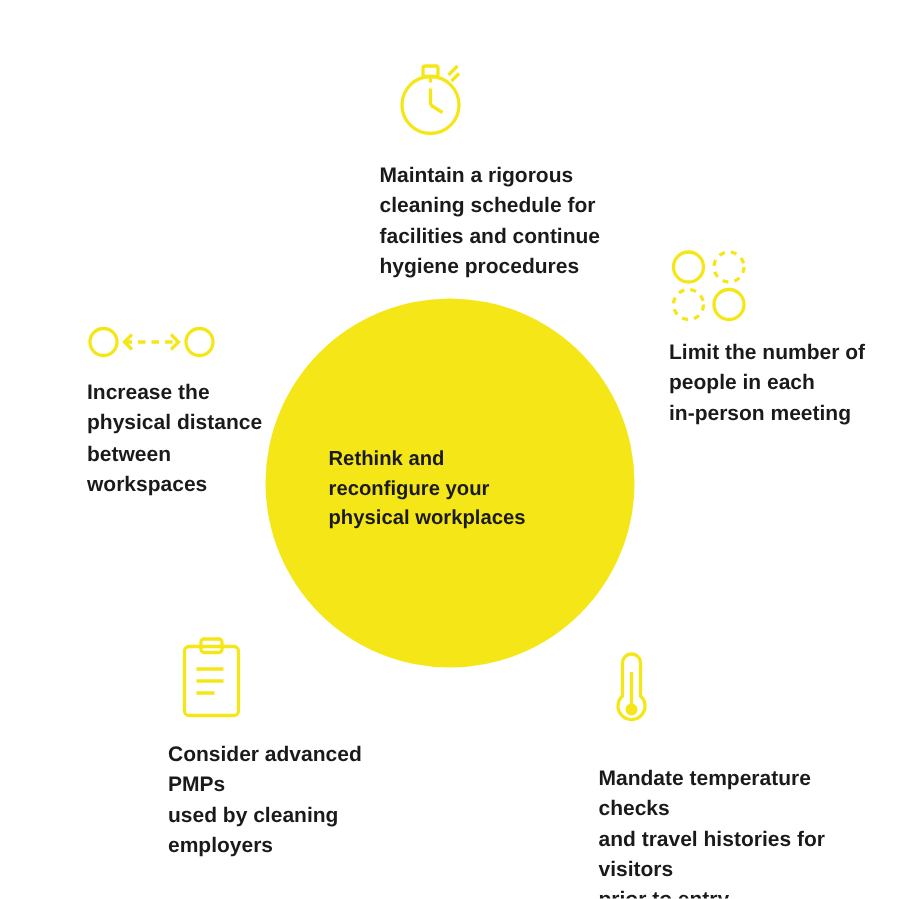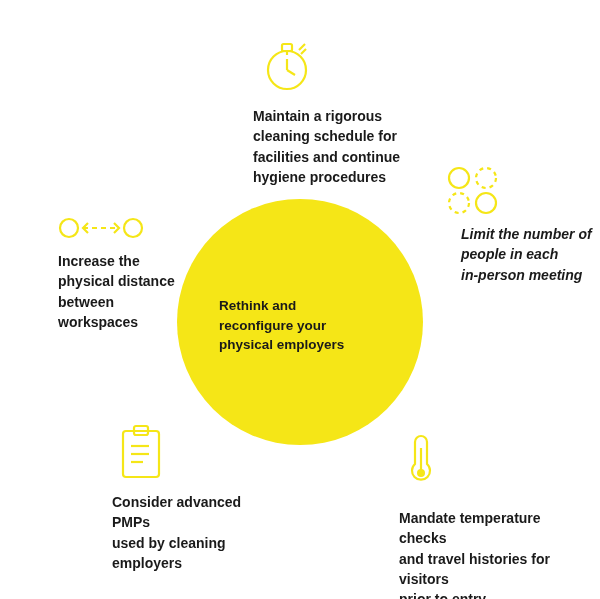--- a/index.html
+++ b/index.html
@@ -56,21 +56,21 @@
     position: absolute;
   }
 
   
   #node-clean   { left: 253px; top: 34px;  width: 170px; }
   #node-clean .icon-wrap { left: 6px; top: 0px; }
   #node-clean .caption   { position: absolute; left: 0px; top: 72px; width: 170px; }
 
   #node-limit   { left: 446px; top: 166px; width: 140px; }
   #node-limit .icon-wrap { left: 0px; top: 0px; }
-  #node-limit .caption   { position: absolute; left: 15px; top: 58px; width: 140px; font-style: italic; }
+  #node-limit .caption   { position: absolute; left: 0px; top: 58px; width: 140px; }
 
   #node-distance{ left: 58px;  top: 215px; width: 130px; }
   #node-distance .icon-wrap { left: 0px; top: 0px; }
   #node-distance .caption   { position: absolute; left: 0px; top: 36px; width: 130px; }
 
   #node-pmp     { left: 112px; top: 424px; width: 160px; }
   #node-pmp .icon-wrap { left: 3px; top: 0px; }
   #node-pmp .caption   { position: absolute; left: 0px; top: 68px; width: 160px; }
 
   #node-temp    { left: 399px; top: 430px; width: 175px; }
@@ -78,21 +78,21 @@
   #node-temp .caption   { position: absolute; left: 0px; top: 78px; width: 175px; }
 </style>
 </head>
 <body>
 
 <div id="canvas">
 
   <div class="center-circle"></div>
   <div class="center-label">Rethink and
 reconfigure your
-physical employers</div>
+physical workplaces</div>
 
   <div class="node" id="node-clean">
     <div class="icon-wrap">
       <svg width="56" height="60" viewBox="0 0 56 60" fill="none" stroke="#f5e617" stroke-width="2.2">
         <circle cx="28" cy="36" r="19"></circle>
         <line x1="28" y1="36" x2="28" y2="25"></line>
         <line x1="28" y1="36" x2="36" y2="41"></line>
         <rect x="23" y="10" width="10" height="7" rx="1.5"></rect>
         <line x1="28" y1="17" x2="28" y2="21"></line>
         <line x1="40" y1="16" x2="46" y2="10"></line>

